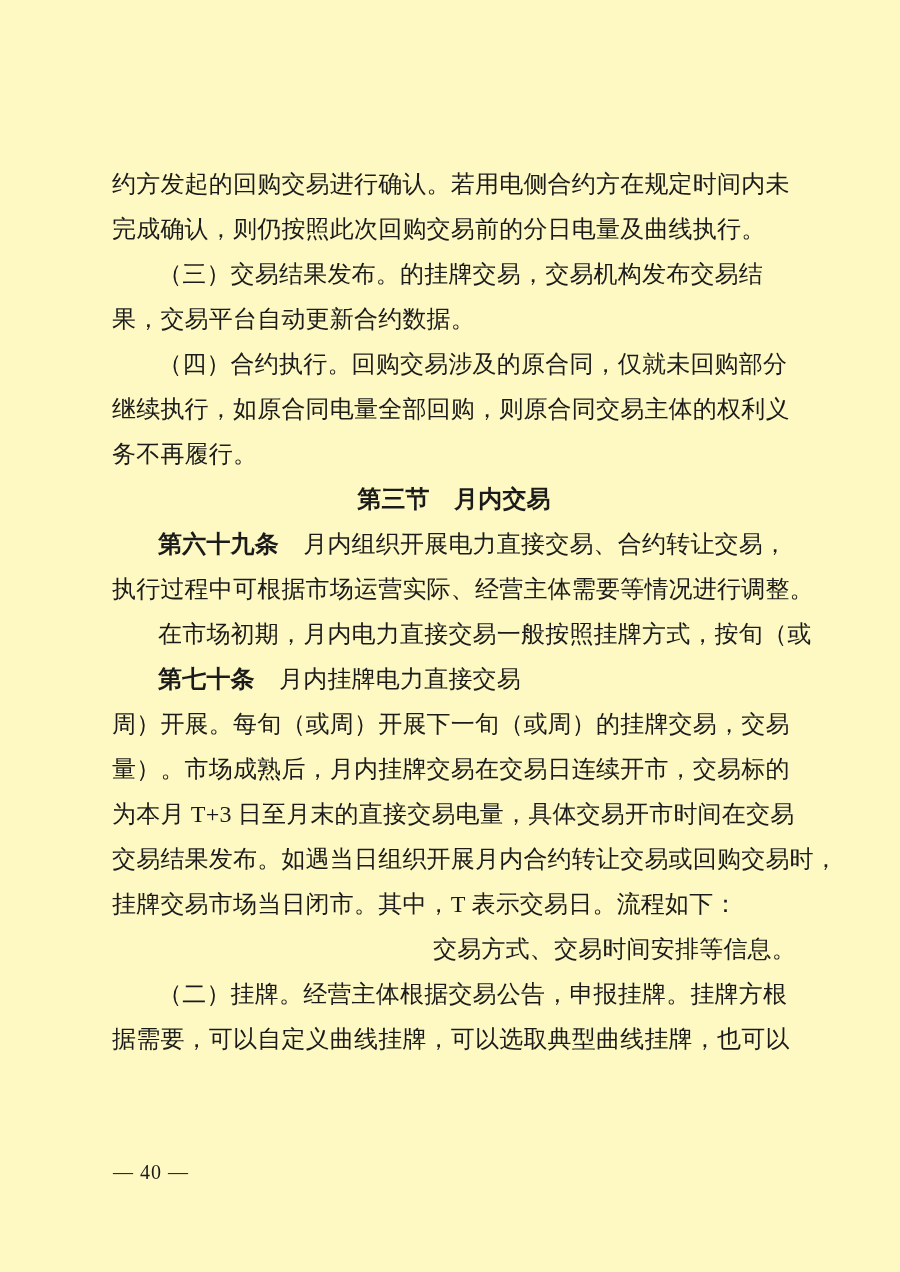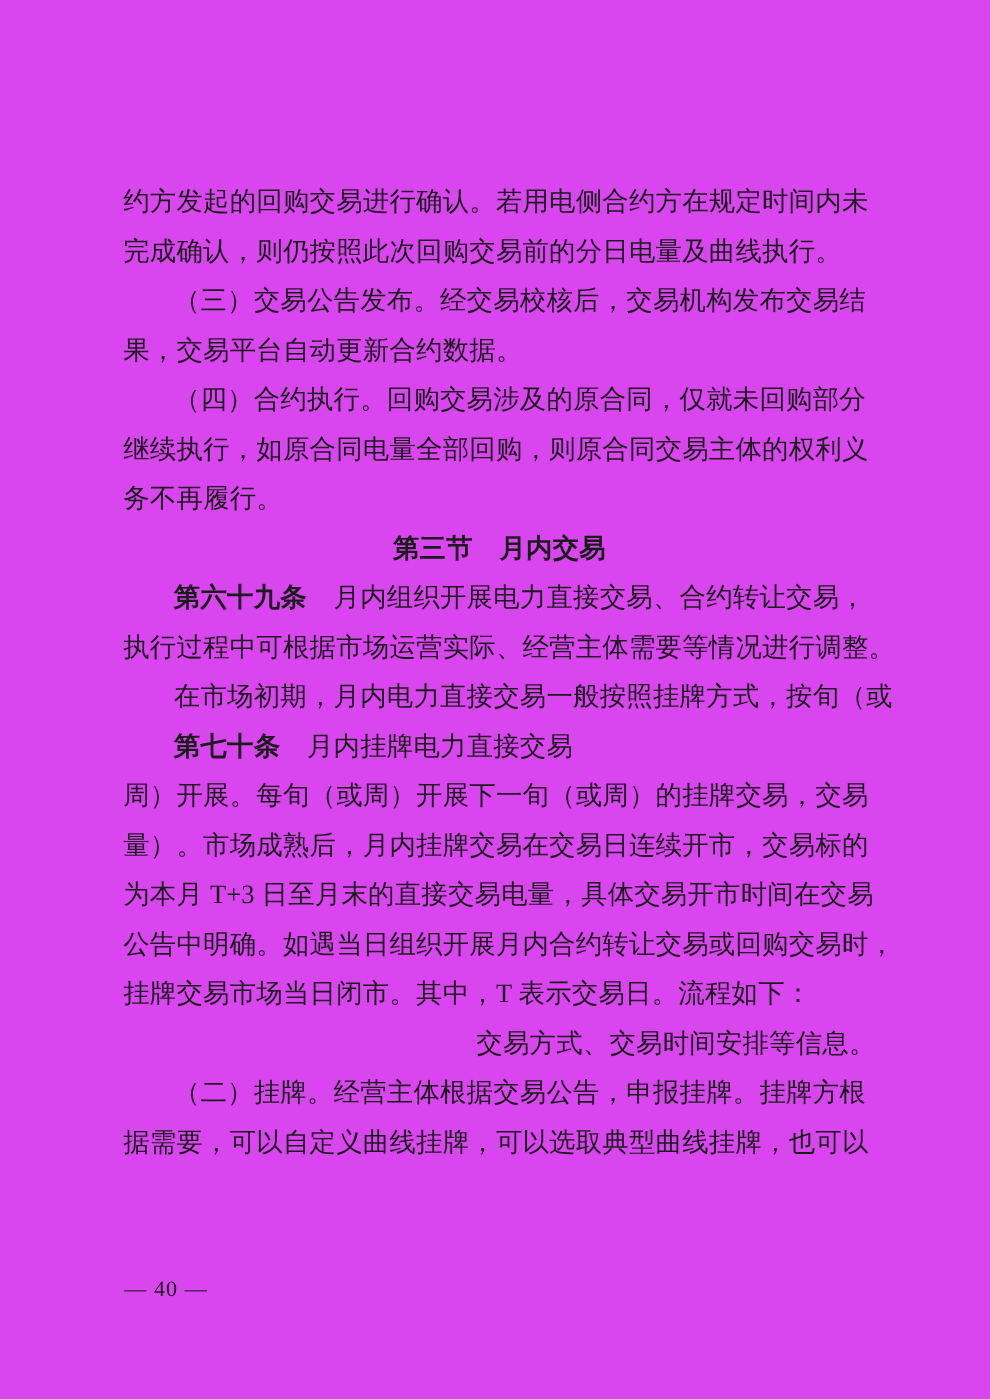--- a/index.html
+++ b/index.html
@@ -1,20 +1,20 @@
 <!DOCTYPE html>
 <html><head>
 <meta charset="utf-8">
 <style>
   html, body { margin: 0; padding: 0; background: #ffffff; }
   .page {
     position: relative;
     width: 900px;
     height: 1272px;
-    background: #d946ef;
+    background: #fef9c3;
     font-family: "Liberation Serif", "DejaVu Serif", serif;
     color: #1b1b1b;
     overflow: hidden;
   }
   .textblock {
     position: absolute;
     left: 112px;
     top: 162px;
     width: 684px;
   }
@@ -44,37 +44,37 @@
     white-space: nowrap;
   }
 </style>
 </head>
 <body>
 
 <div class="page">
   <div class="textblock">
     <div class="ln">约方发起的回购交易进行确认。若用电侧合约方在规定时间内未</div>
     <div class="ln">完成确认，则仍按照此次回购交易前的分日电量及曲线执行。</div>
-    <div class="ln indent">（三）交易公告发布。经交易校核后，交易机构发布交易结</div>
+    <div class="ln indent">（三）交易结果发布。的挂牌交易，交易机构发布交易结</div>
     <div class="ln">果，交易平台自动更新合约数据。</div>
     <div class="ln indent">（四）合约执行。回购交易涉及的原合同，仅就未回购部分</div>
     <div class="ln">继续执行，如原合同电量全部回购，则原合同交易主体的权利义</div>
     <div class="ln">务不再履行。</div>
     <div class="ln heading">第三节　月内交易</div>
     <div class="ln indent">
       <span class="bold">第六十九条</span><span>　月内组织开展电力直接交易、合约转让交易，</span>
     </div>
     <div class="ln">执行过程中可根据市场运营实际、经营主体需要等情况进行调整。</div>
     <div class="ln indent">在市场初期，月内电力直接交易一般按照挂牌方式，按旬（或</div>
     <div class="ln indent">
       <span class="bold">第七十条</span><span>　月内挂牌电力直接交易</span>
     </div>
     <div class="ln">周）开展。每旬（或周）开展下一旬（或周）的挂牌交易，交易</div>
     <div class="ln">量）。市场成熟后，月内挂牌交易在交易日连续开市，交易标的</div>
     <div class="ln">为本月 T+3 日至月末的直接交易电量，具体交易开市时间在交易</div>
-    <div class="ln">公告中明确。如遇当日组织开展月内合约转让交易或回购交易时，</div>
+    <div class="ln">交易结果发布。如遇当日组织开展月内合约转让交易或回购交易时，</div>
     <div class="ln">挂牌交易市场当日闭市。其中，T 表示交易日。流程如下：</div>
     <div class="ln hang">交易方式、交易时间安排等信息。</div>
     <div class="ln indent">（二）挂牌。经营主体根据交易公告，申报挂牌。挂牌方根</div>
     <div class="ln">据需要，可以自定义曲线挂牌，可以选取典型曲线挂牌，也可以</div>
   </div>
   <div class="footer">— 40 —</div>
 </div>
 
 </body></html>

